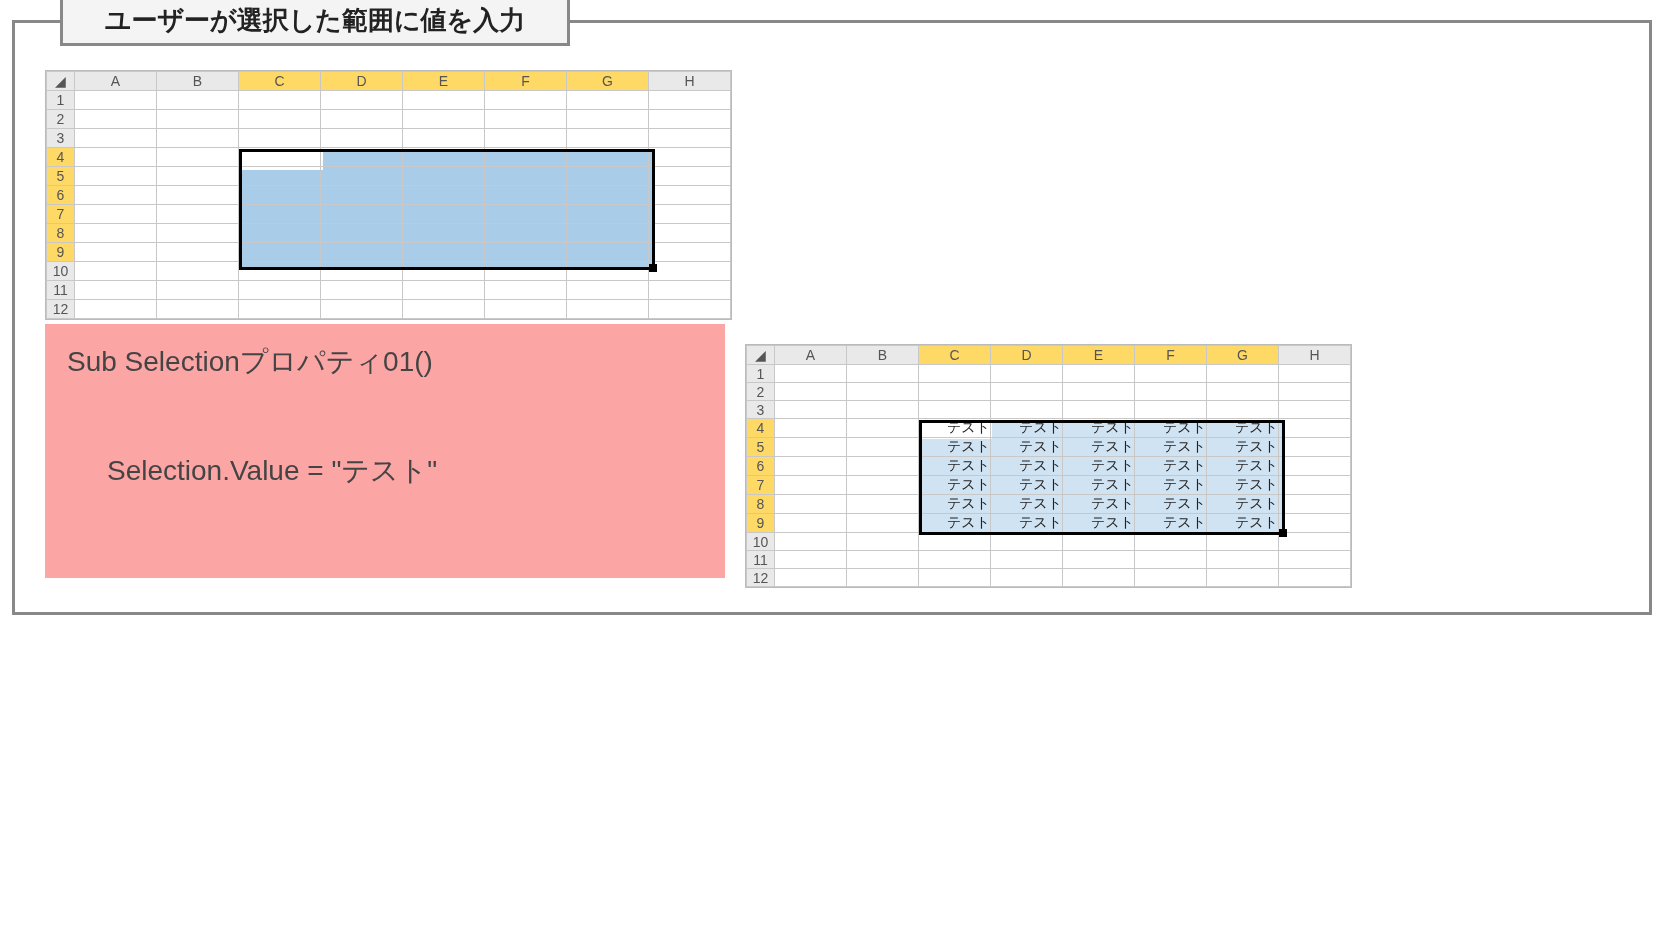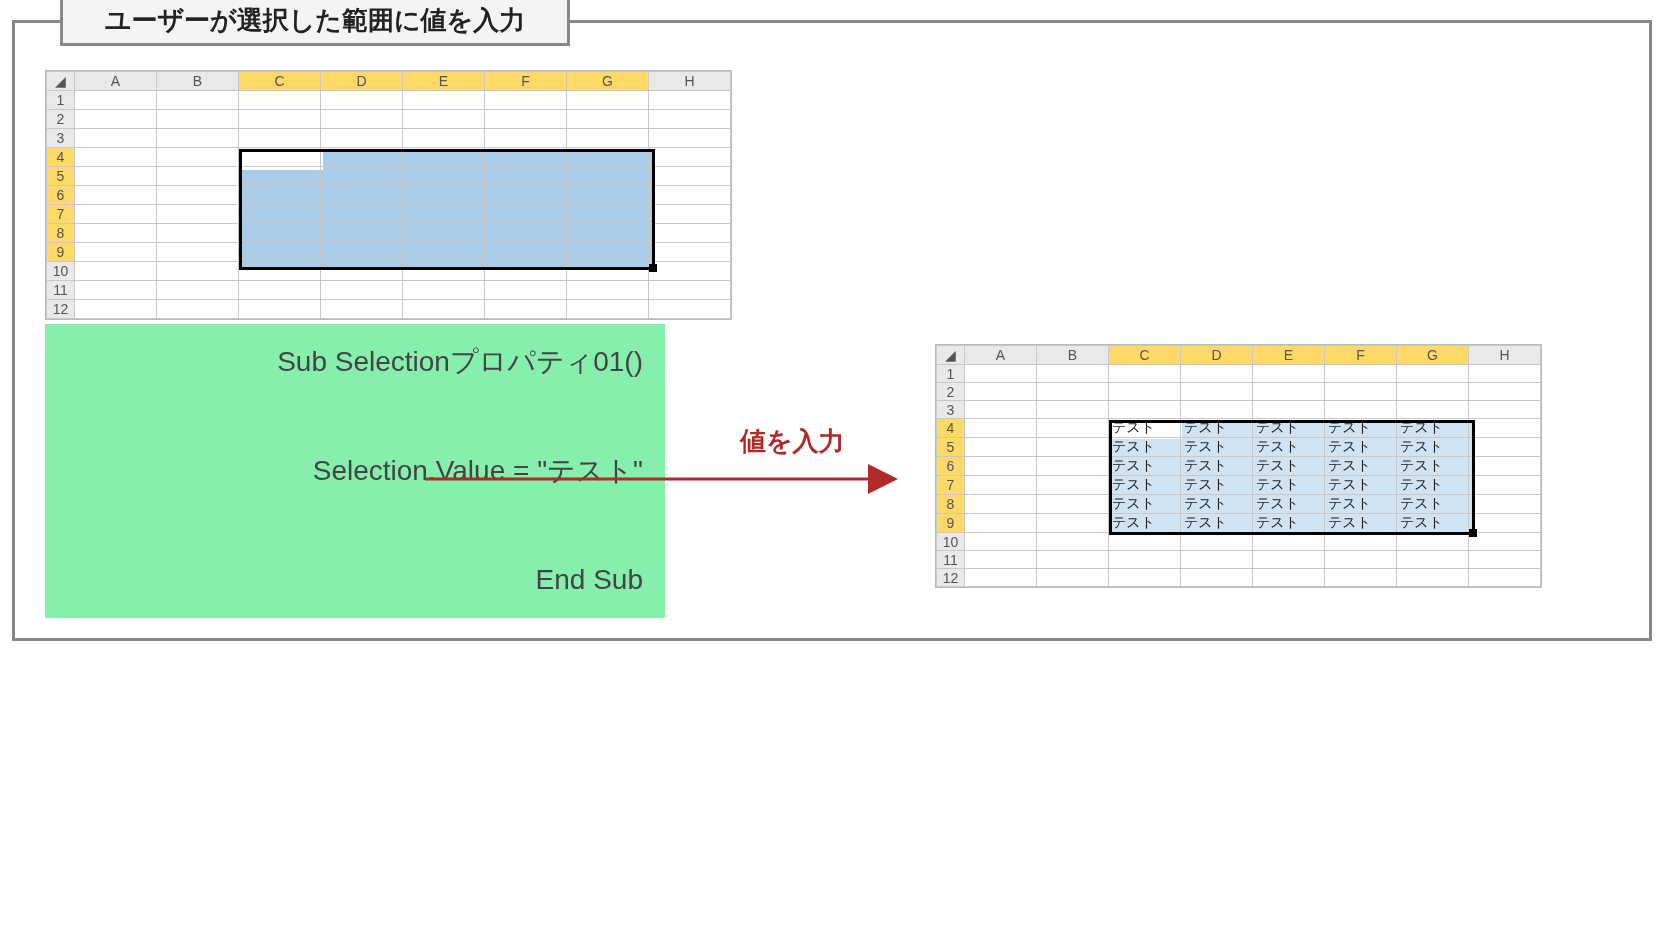--- a/index.html
+++ b/index.html
@@ -68,21 +68,21 @@
     background: #e9e9e9;
     font-weight: normal;
     color: #555;
   }
   .excel .corner { width: 28px; background: #e9e9e9; }
   .excel .rowhdr { width: 28px; background: #e9e9e9; color:#555; }
   .excel .colhdr { width: 82px; }
   .excel .colhdr.sel { background: #ffd966; }
   .excel .rowhdr.sel { background: #ffd966; }
   .excel td.cell { width: 82px; background: #fff; }
-  .excel td.cell.filled { text-align: left; padding-left: 3px; }
+  .excel td.cell.filled { text-align: right; padding-left: 3px; }
 
   .sel-overlay {
     position: absolute;
     border: 3px solid #000;
     pointer-events: none;
   }
   .sel-overlay .handle {
     position: absolute;
     right: -5px; bottom: -5px;
     width: 8px; height: 8px;
@@ -99,29 +99,28 @@
     pointer-events: none;
   }
 
   
   .code-row {
     display: flex;
     align-items: flex-start;
     gap: 20px;
   }
   .code-block {
-    background: #86efac;
+    background: #fca5a5;
     padding: 18px 22px;
     font-family: "Segoe UI", Arial, sans-serif;
     font-size: 28px;
     color: #444;
-    width: 620px;
+    width: 680px;
     line-height: 1.4;
     position: relative;
-    text-align: right;
   }
   .code-block .indent { padding-left: 40px; }
   .arrow-area {
     position: relative;
     width: 230px;
     height: 280px;
   }
   .arrow-label {
     position: absolute;
     top: 100px;
@@ -302,34 +301,22 @@
       </div></div>
 
   
 
   <div class="code-row">
     <div class="code-block">
       <div>Sub Selectionプロパティ01()</div>
       <div style="height:70px"></div>
       <div class="indent">Selection.Value = "テスト"</div>
       <div style="height:70px"></div>
-      <div>End Sub</div>
     </div>
 
-    <div class="arrow-area">
-      <div class="arrow-label">値を入力</div>
-      <svg class="arrow">
-        <defs>
-          <marker id="ah" markerWidth="12" markerHeight="12" refX="9" refY="5" orient="auto">
-            <path d="M0,0 L10,5 L0,10 Z" fill="#b02a2a"></path>
-          </marker>
-        </defs>
-        <line x1="0" y1="15" x2="470" y2="15" stroke="#b02a2a" stroke-width="3" marker-end="url(#ah)"></line>
-      </svg>
-    </div>
 
     <div class="right-col">
       <div class="excel" id="grid2" style="position: relative;"><div class="sel-fill" style="left:174px;top:76px;width:365px;height:114px;opacity:0.55;z-index:0"></div><div class="active-cell" style="left: 174px; top: 76px; width: 72px; height: 18px; z-index: 0;"></div><table style="position: relative; z-index: 1; background: transparent;">
             <tbody>
               <tr>
                 <th class="corner" style="height:19px">◢</th>
                 <th class="colhdr" style="width:72px;height:19px">A</th>
                 <th class="colhdr" style="width:72px;height:19px">B</th>
                 <th class="colhdr sel" style="width:72px;height:19px">C</th>
                 <th class="colhdr sel" style="width:72px;height:19px">D</th>

